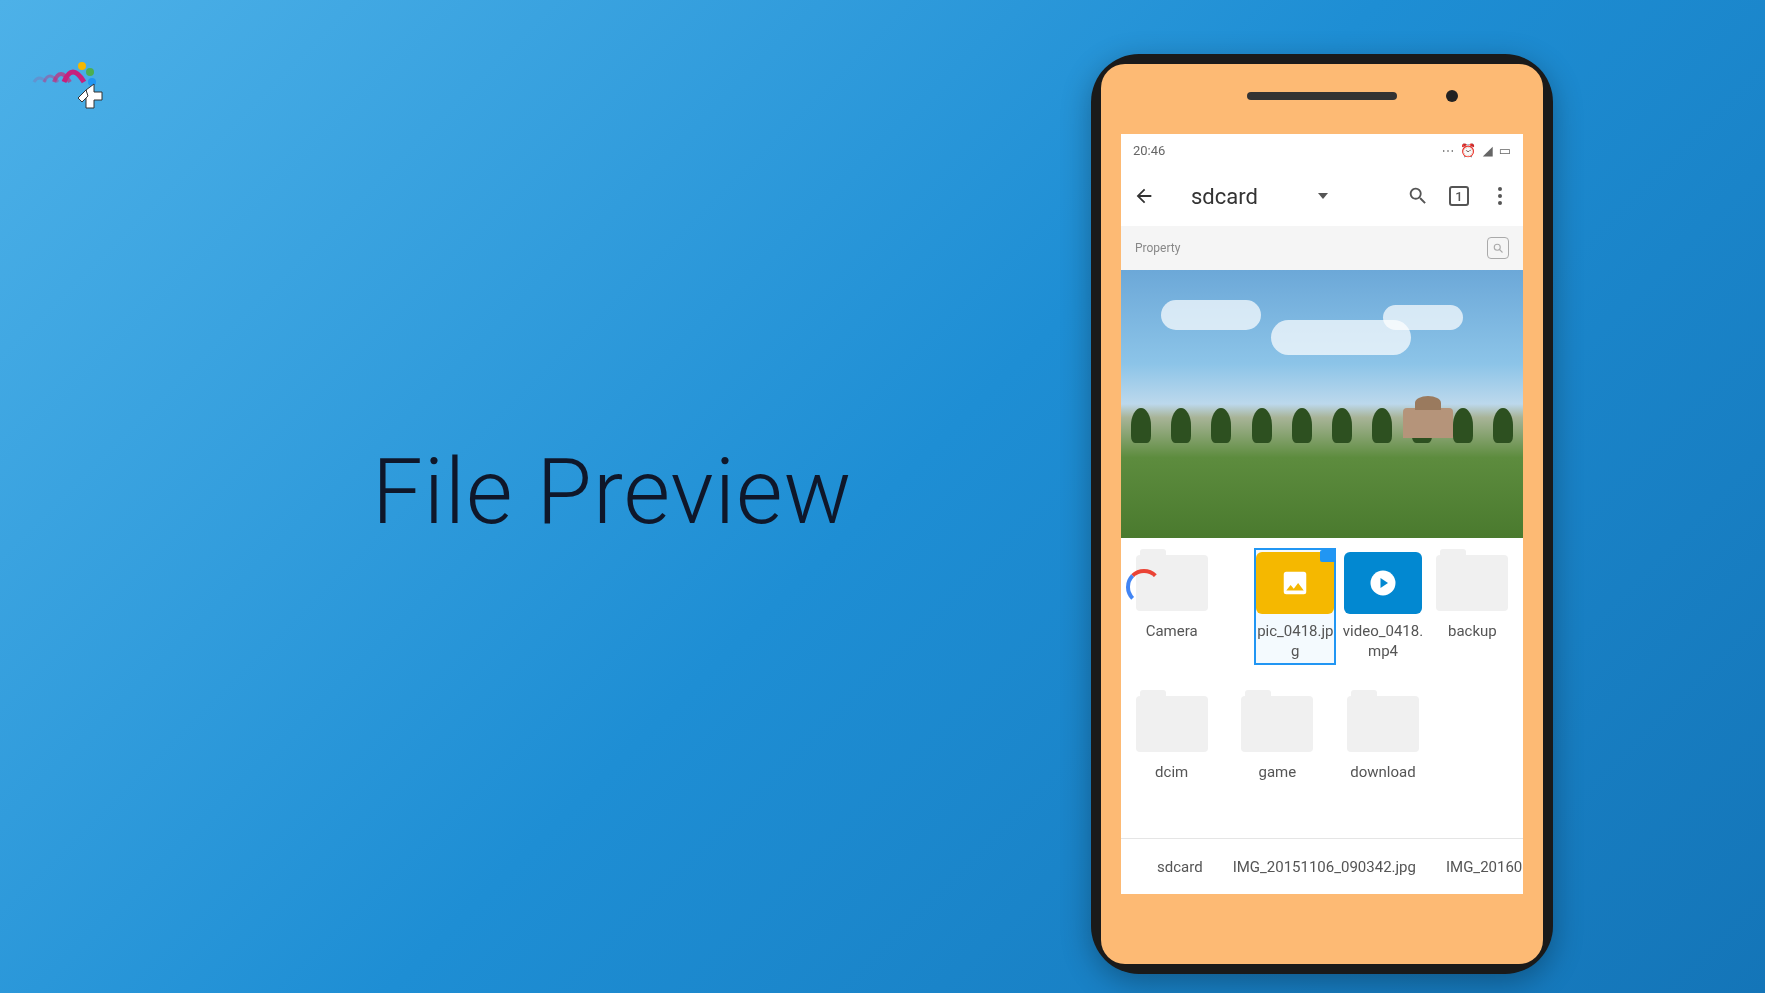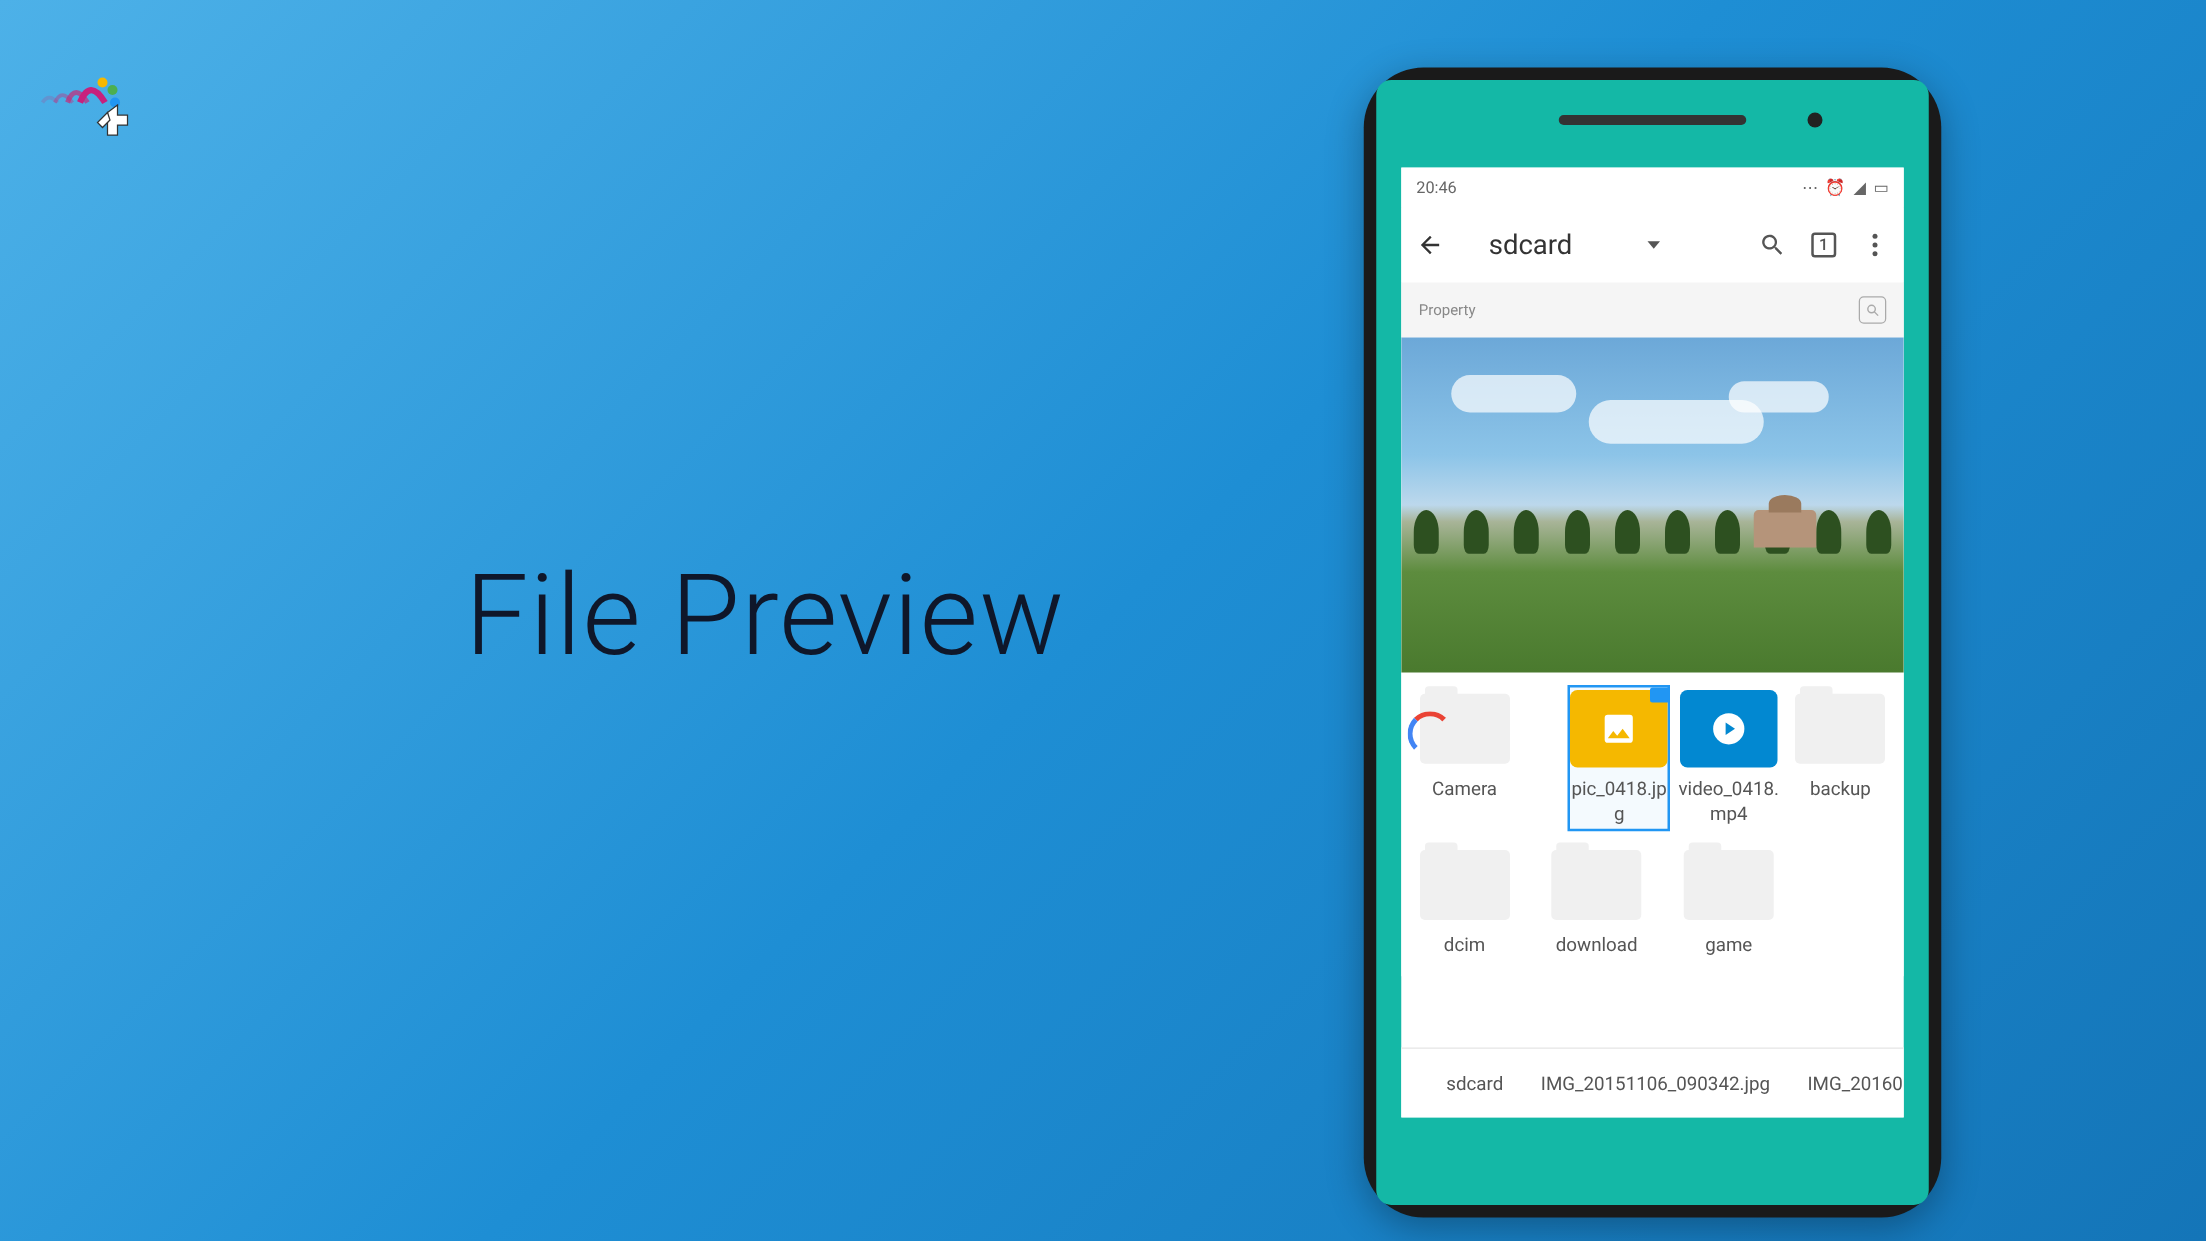--- a/index.html
+++ b/index.html
@@ -38,22 +38,22 @@
       width: 462px;
       height: 920px;
       background: #1a1a1a;
       border-radius: 48px;
       padding: 10px;
       box-shadow: 0 8px 30px rgba(0,0,0,0.3);
     }
     .phone-inner {
       width: 100%;
       height: 100%;
-      background: #14b8a6;
-      border-radius: 12px;
+      background: #fdba74;
+      border-radius: 24px;
       position: relative;
       overflow: hidden;
     }
     .speaker {
       position: absolute;
       top: 28px;
       left: 50%;
       transform: translateX(-50%);
       width: 150px;
       height: 8px;
@@ -234,21 +234,21 @@
       left: 12px;
       width: 26px;
       height: 14px;
       background: #9a7a5e;
       border-radius: 50% 50% 0 0;
     }
     .file-grid {
       padding: 10px 8px;
       display: grid;
       grid-template-columns: repeat(4, 1fr);
-      gap: 8px 4px;
+      gap: 24px 4px;
       background: #fff;
     }
     .file-item {
       display: flex;
       flex-direction: column;
       align-items: center;
       cursor: pointer;
       padding: 4px 2px;
       position: relative;
     }
@@ -485,27 +485,27 @@
         <div class="file-item">
           <div class="file-icon">
               <div class="folder-icon"></div>
             </div>
           <div class="file-label">dcim</div>
         </div>
         <div class="file-item">
           <div class="file-icon">
               <div class="folder-icon"></div>
             </div>
-          <div class="file-label">download</div>
+          <div class="file-label">game</div>
         </div>
         <div class="file-item">
           <div class="file-icon">
               <div class="folder-icon"></div>
             </div>
-          <div class="file-label">game</div>
+          <div class="file-label">download</div>
         </div>
       </div>
 
       <div class="bottom-bar">
         <div class="grid-icon">
           <span></span>
             <span></span>
             <span></span>
           <span></span>
             <span></span>

